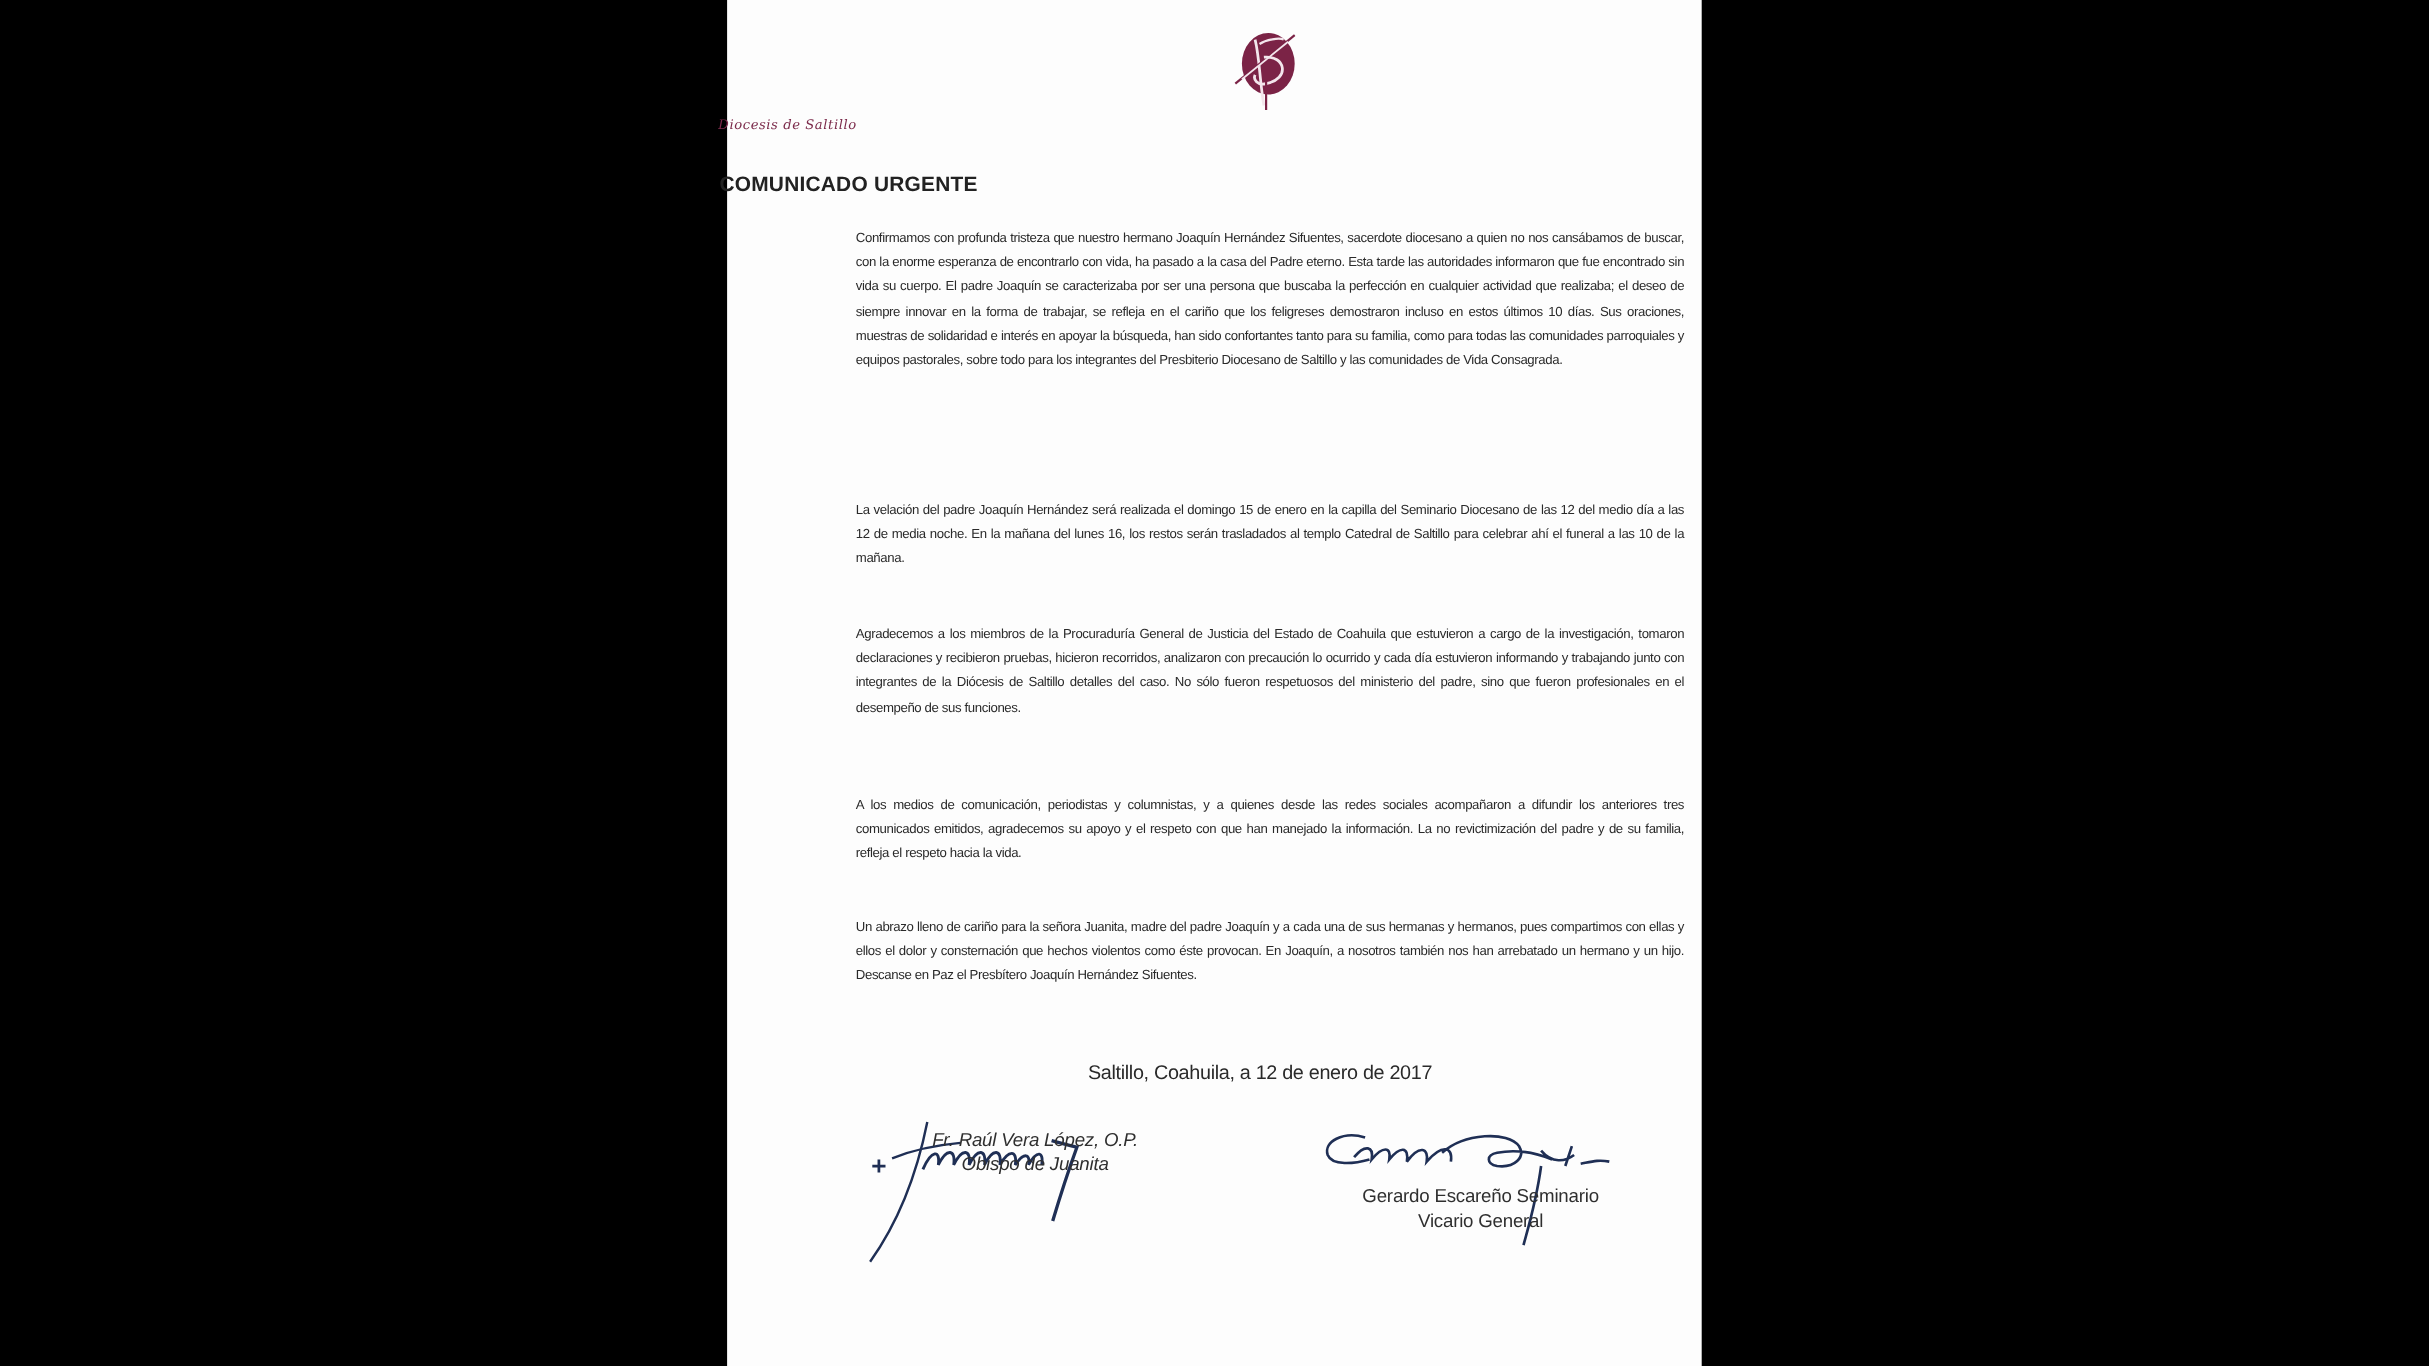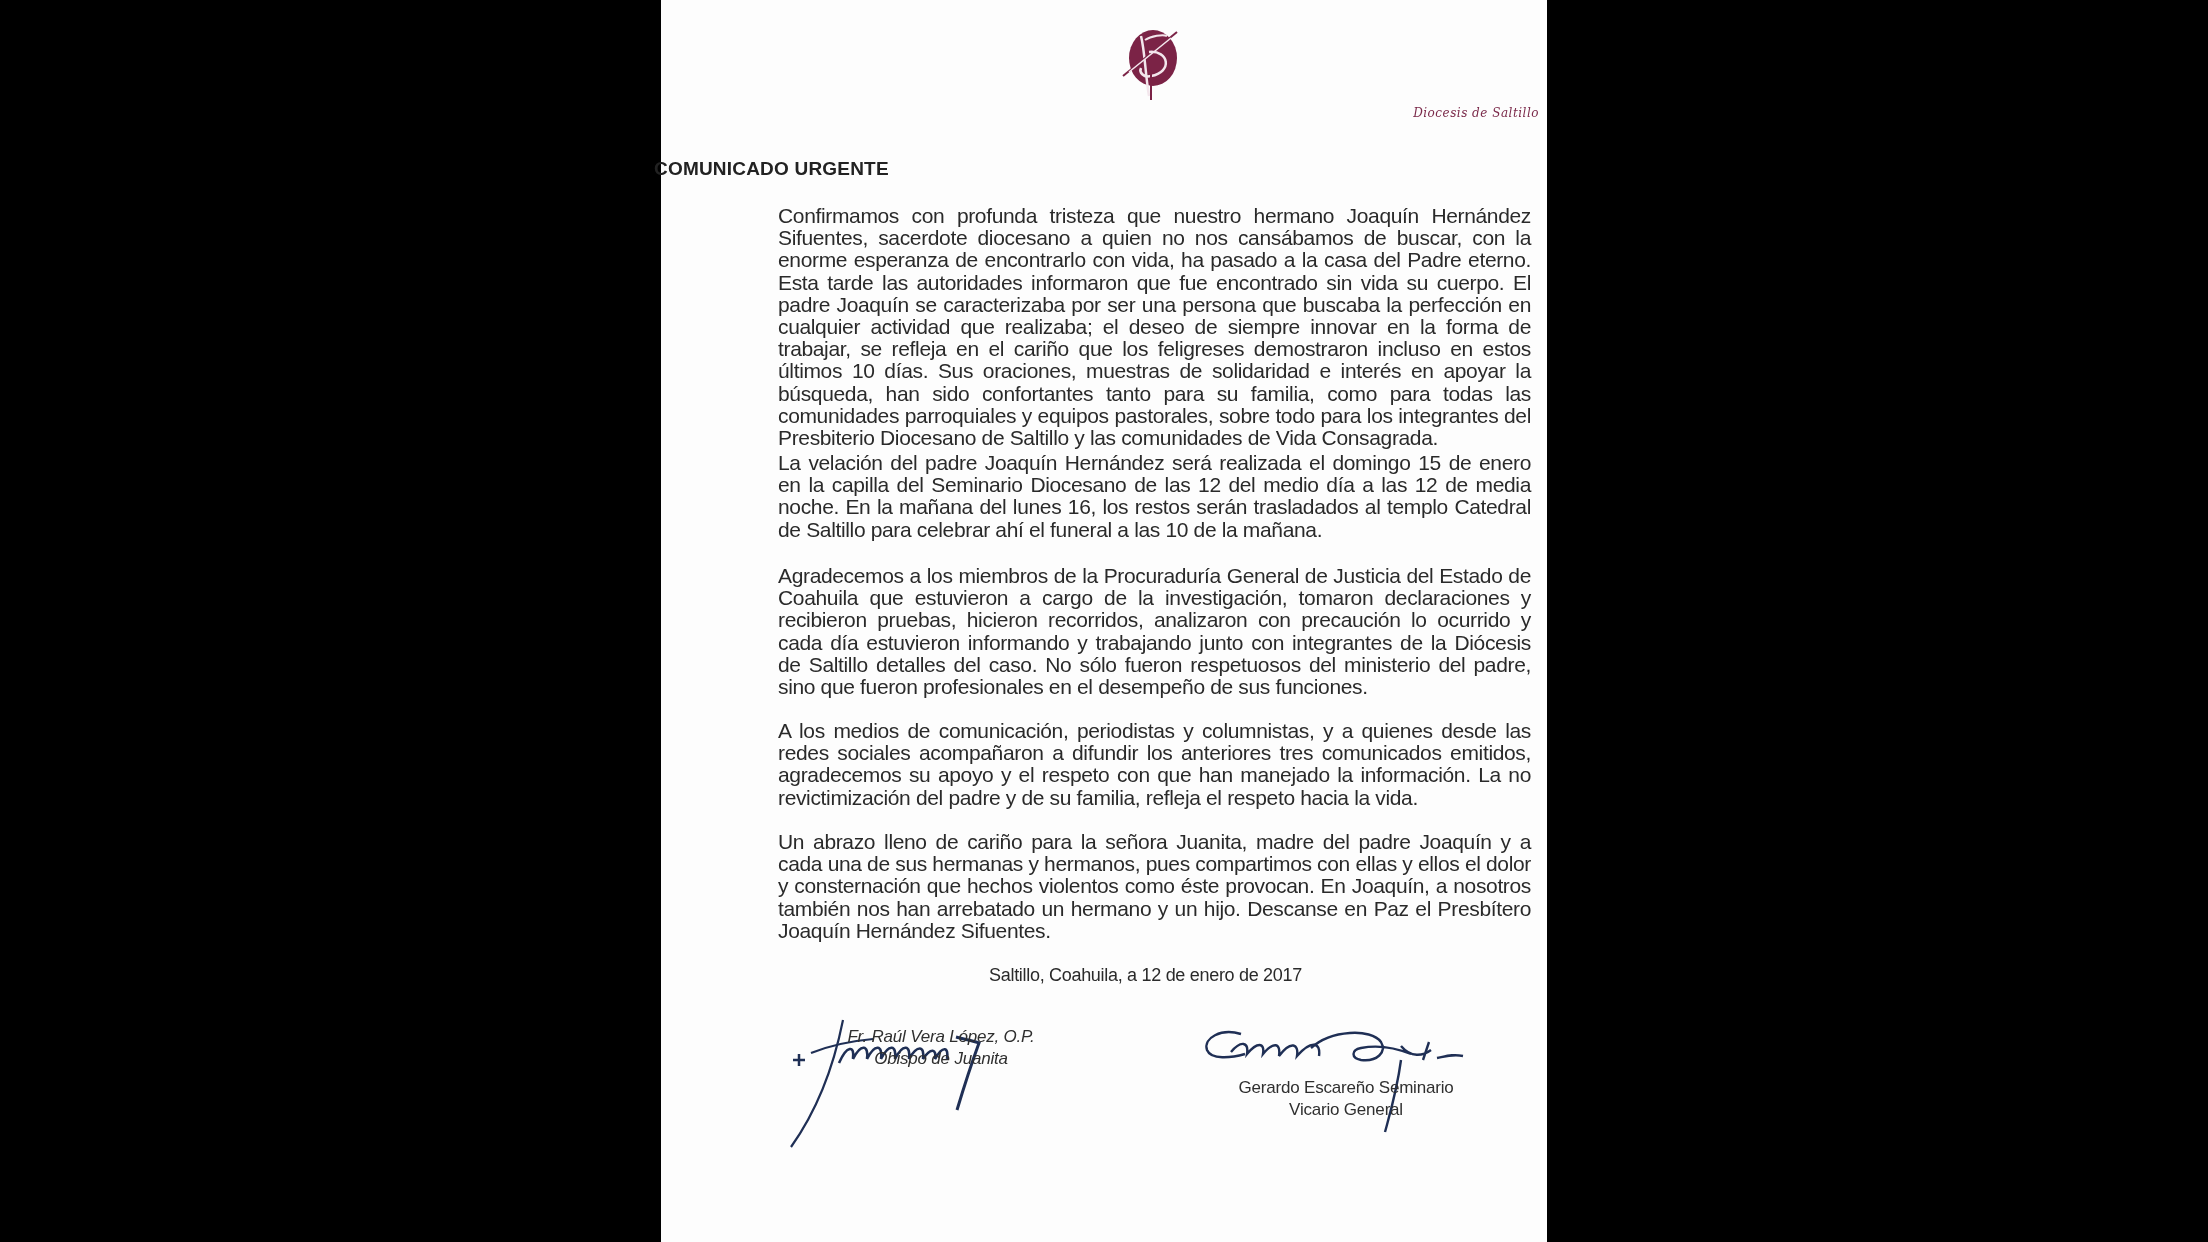--- a/index.html
+++ b/index.html
@@ -9,34 +9,34 @@
     font-family: "Liberation Sans", "DejaVu Sans", sans-serif;
   }
   .page {
     position: absolute; left: 661px; top: 0; width: 886px; height: 1242px;
     background: #fdfdfd;
   }
   .logo {
     position: absolute; left: 450px; top: 22px; width: 80px; height: 80px;
   }
   .logo-text {
-    position: absolute; left: 0; width: 886px; top: 106px; text-align: right;
+    position: absolute; left: 0; width: 886px; top: 106px; text-align: left;
     font-family: "DejaVu Serif", serif; font-style: italic;
     font-size: 12px; color: #7b2a4a; letter-spacing: 0.5px;
     transform: translateX(-8px);
   }
   .title {
     position: absolute; left: 0; width: 886px; top: 158px; text-align: left;
     font-weight: bold; font-size: 19px; color: #222; letter-spacing: 0.2px;
     transform: translateX(-7px);
   }
   .body-text {
     position: absolute; left: 117px; width: 753px;
     font-family: "Liberation Sans Narrow", "Liberation Sans", sans-serif;
-    font-size: 21px; line-height: 22.2px; color: #2a2a2a;
+    font-size: 12px; line-height: 22.2px; color: #2a2a2a;
     text-align: justify; letter-spacing: -0.35px;
   }
   .p1 { top: 205px; }
   .p2 { top: 452px; }
   .p3 { top: 565px; }
   .p4 { top: 720px; }
   .p5 { top: 831px; }
   .date {
     position: absolute; left: 0; width: 969px; top: 965px; text-align: center;
     font-size: 18px; color: #2a2a2a; letter-spacing: -0.3px;

